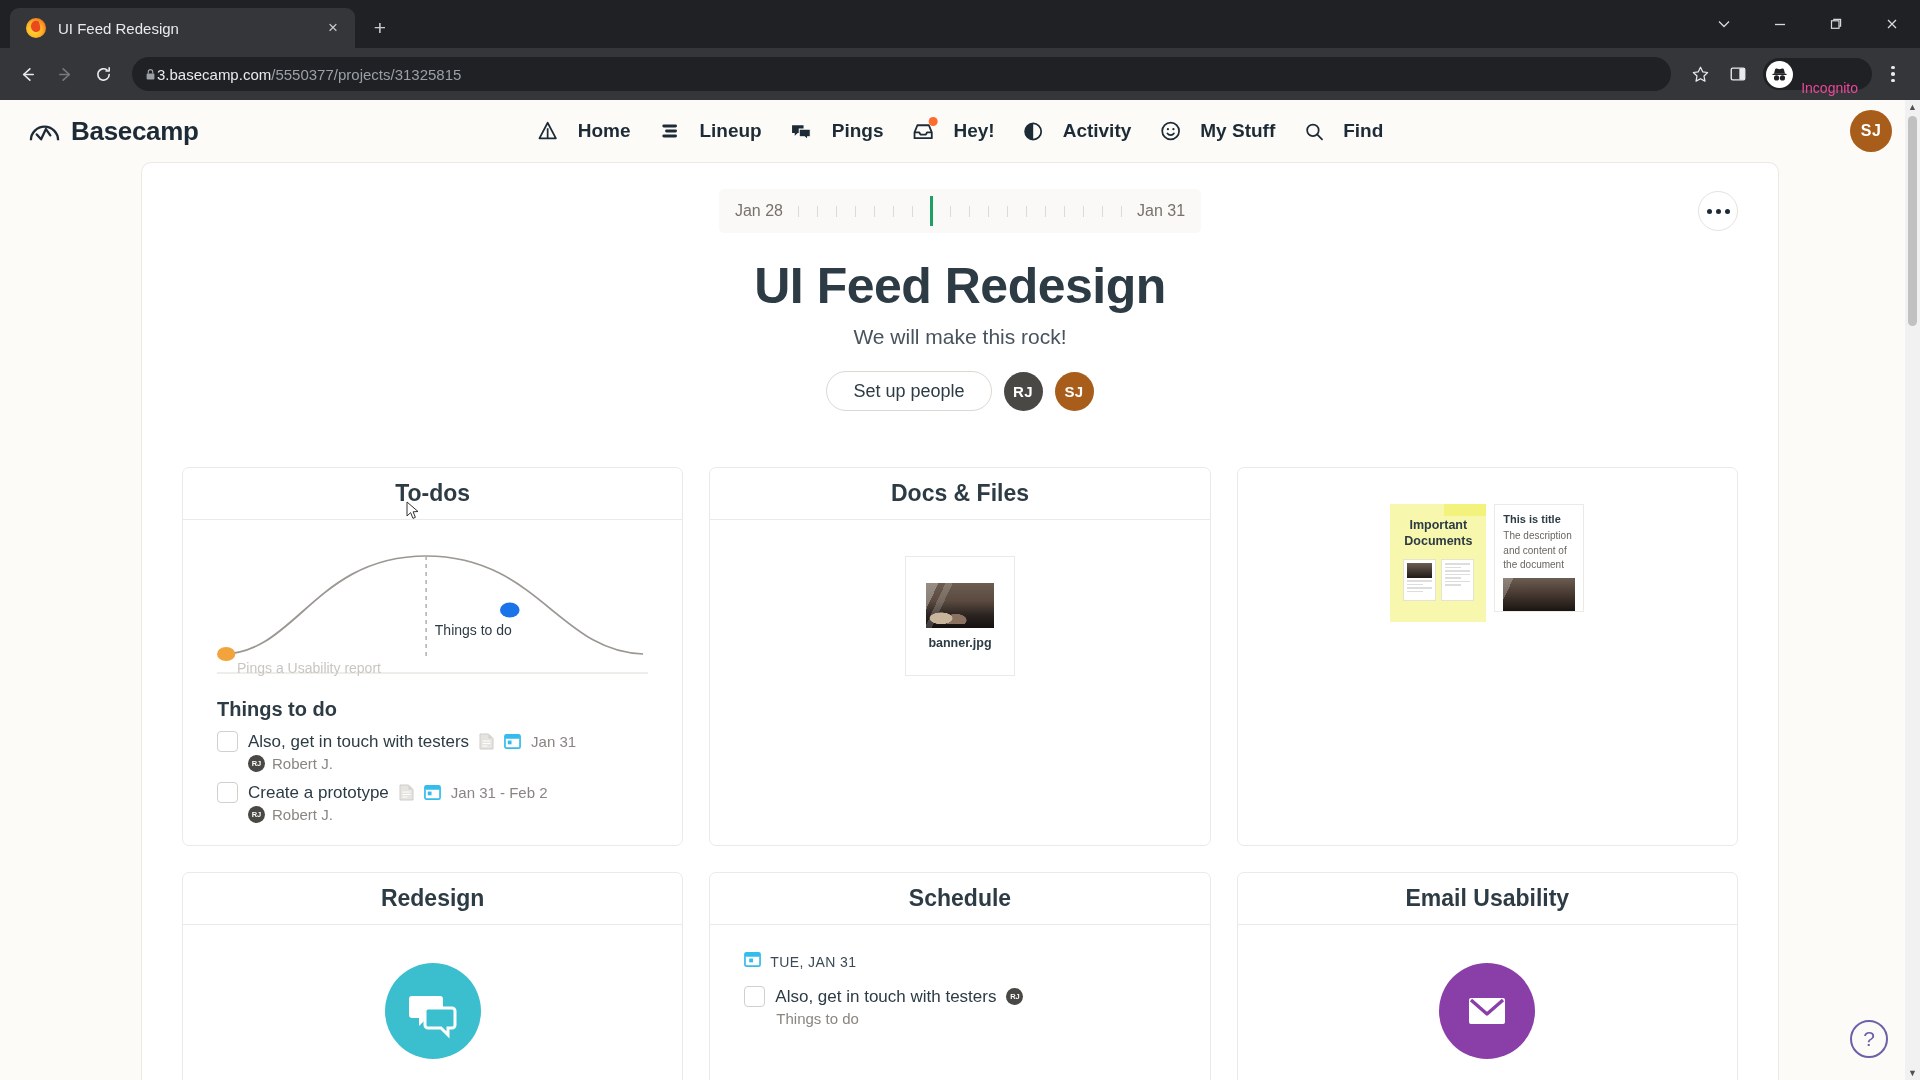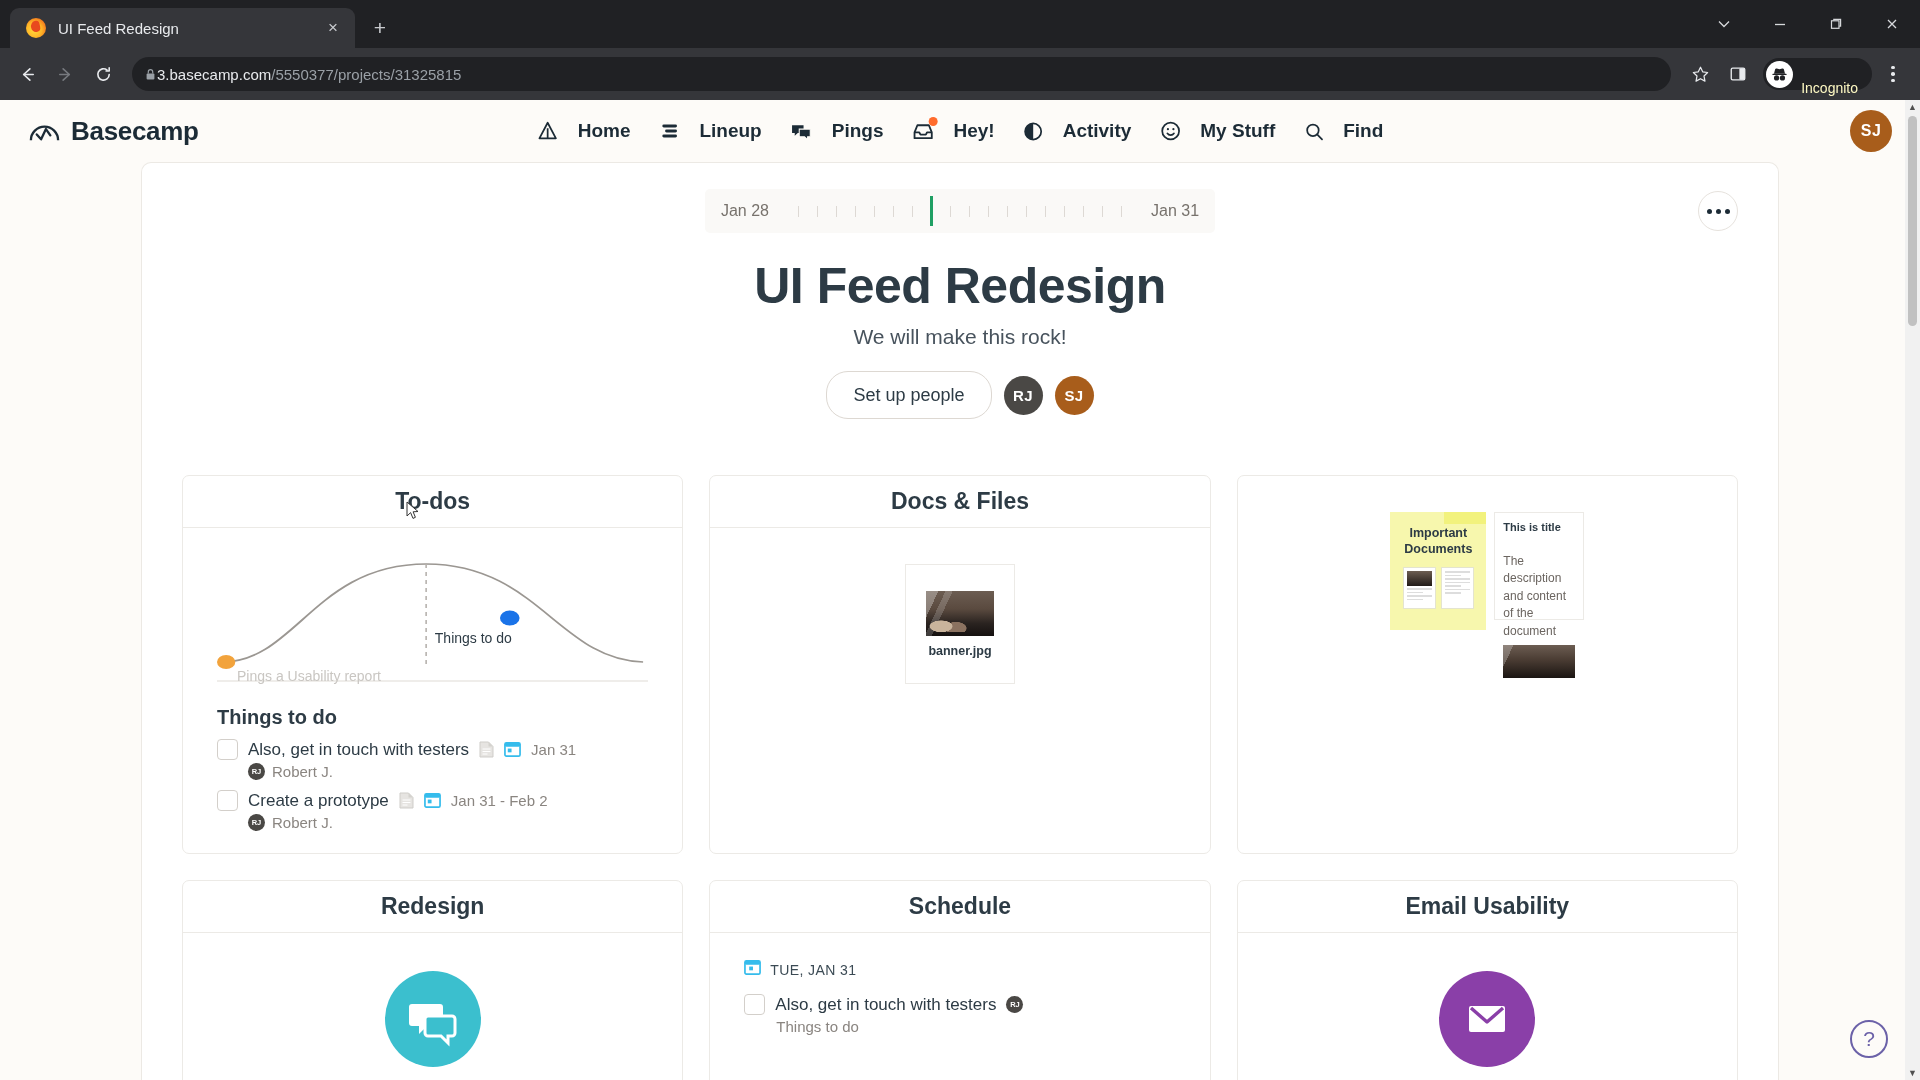--- a/index.html
+++ b/index.html
@@ -82,21 +82,21 @@
   .lock { color: #9aa0a6; display: flex; }
   .incognito-pill {
     height: 32px; background: #202124; border-radius: 16px;
     display: flex; align-items: center; gap: 8px; padding: 0 14px 0 3px;
     margin-left: 4px;
   }
   .incognito-avatar {
     width: 27px; height: 27px; border-radius: 50%; background: #fff;
     display: flex; align-items: center; justify-content: center;
   }
-  .incognito-label { color: #fef9c3; font-size: 14px; white-space: nowrap; margin-top: 28px; }
+  .incognito-label { color: #ec4899; font-size: 14px; white-space: nowrap; margin-top: 28px; }
   .kebab {
     width: 34px; height: 34px; display: flex; flex-direction: column;
     align-items: center; justify-content: center; gap: 3px; flex: 0 0 34px;
   }
   .kebab i { width: 3.5px; height: 3.5px; border-radius: 50%; background: #e8eaed; display: block; }
 
   
   .viewport {
     flex: 1; background: #fdfbf8; position: relative;
     overflow: hidden; display: flex; flex-direction: column;
@@ -145,21 +145,21 @@
   .sheet-wrap { flex: 1; display: flex; justify-content: center; overflow: hidden; }
   .sheet {
     width: 1638px; background: #fff;
     border: 1px solid #ece9e4; border-bottom: none;
     border-radius: 10px 10px 0 0; padding: 26px 40px 0;
     position: relative;
   }
 
   .timeline-row { display: flex; justify-content: center; }
   .timeline {
-    display: flex; align-items: center; gap: 20px;
+    display: flex; align-items: center; gap: 6px;
     background: #faf9f7; border-radius: 5px; padding: 7px 16px;
   }
   .tl-date { font-size: 16px; color: #77726c; white-space: nowrap; }
   .tl-ticks { display: flex; align-items: center; gap: 0; position: relative; }
   .tl-ticks i { width: 1px; height: 11px; background: #ddd9d4; margin: 0 9px; display: block; }
   .tl-ticks i.now { width: 3px; height: 30px; background: #1f9f63; margin: 0 8px; }
 
   .more-btn {
     position: absolute; right: 40px; top: 28px;
     width: 40px; height: 40px; border-radius: 50%;
@@ -172,21 +172,21 @@
     text-align: center; font-size: 50px; font-weight: bold;
     color: #2d3b45; margin-top: 24px; letter-spacing: -0.5px;
   }
   .project-sub { text-align: center; font-size: 21px; color: #48535d; margin-top: 10px; }
 
   .people-row {
     display: flex; align-items: center; justify-content: center;
     gap: 12px; margin-top: 22px;
   }
   .setup-btn {
-    height: 48px; padding: 0 26px; border-radius: 22px;
+    height: 40px; padding: 0 26px; border-radius: 22px;
     border: 1px solid #ddd8d2; background: #fff;
     font-size: 18px; color: #2d3b45;
     display: flex; align-items: center;
   }
   .av { width: 39px; height: 39px; border-radius: 50%; color: #fff;
         font-weight: bold; font-size: 15px; display: flex;
         align-items: center; justify-content: center; letter-spacing: .4px; }
   .av.rj { background: #4a4845; }
   .av.sj { background: #a85d1b; }
 
@@ -288,21 +288,21 @@
     height: 15px; width: 100%;
     background: linear-gradient(to bottom, #6c5d52, #201a17);
   }
   .doc-mini .ln { height: 1.5px; background: #ddd; width: 100%; }
   .doc-mini .ln.s { width: 65%; }
   .doc-white {
     width: 90px; height: 108px; background: #fff;
     border: 1px solid #eceae6; padding: 8px 8px;
   }
   .doc-white-title { font-size: 11px; font-weight: bold; color: #2d3b45; }
-  .doc-white-desc { font-size: 12px; color: #6b6560; line-height: 1.45; margin-top: 20px; }
+  .doc-white-desc { font-size: 10px; color: #6b6560; line-height: 1.45; margin-top: 4px; }
   .doc-white-img {
     width: 100%; height: 33px; margin-top: 5px;
     background:
       linear-gradient(115deg, rgba(255,255,255,.25) 0 12%, transparent 12% 20%),
       linear-gradient(to bottom, #6c5d52 0%, #4a3c33 45%, #1a1512 100%);
   }
 
   
   .big-icon-wrap { display: flex; justify-content: center; padding-top: 24px; }
   .big-circle {

